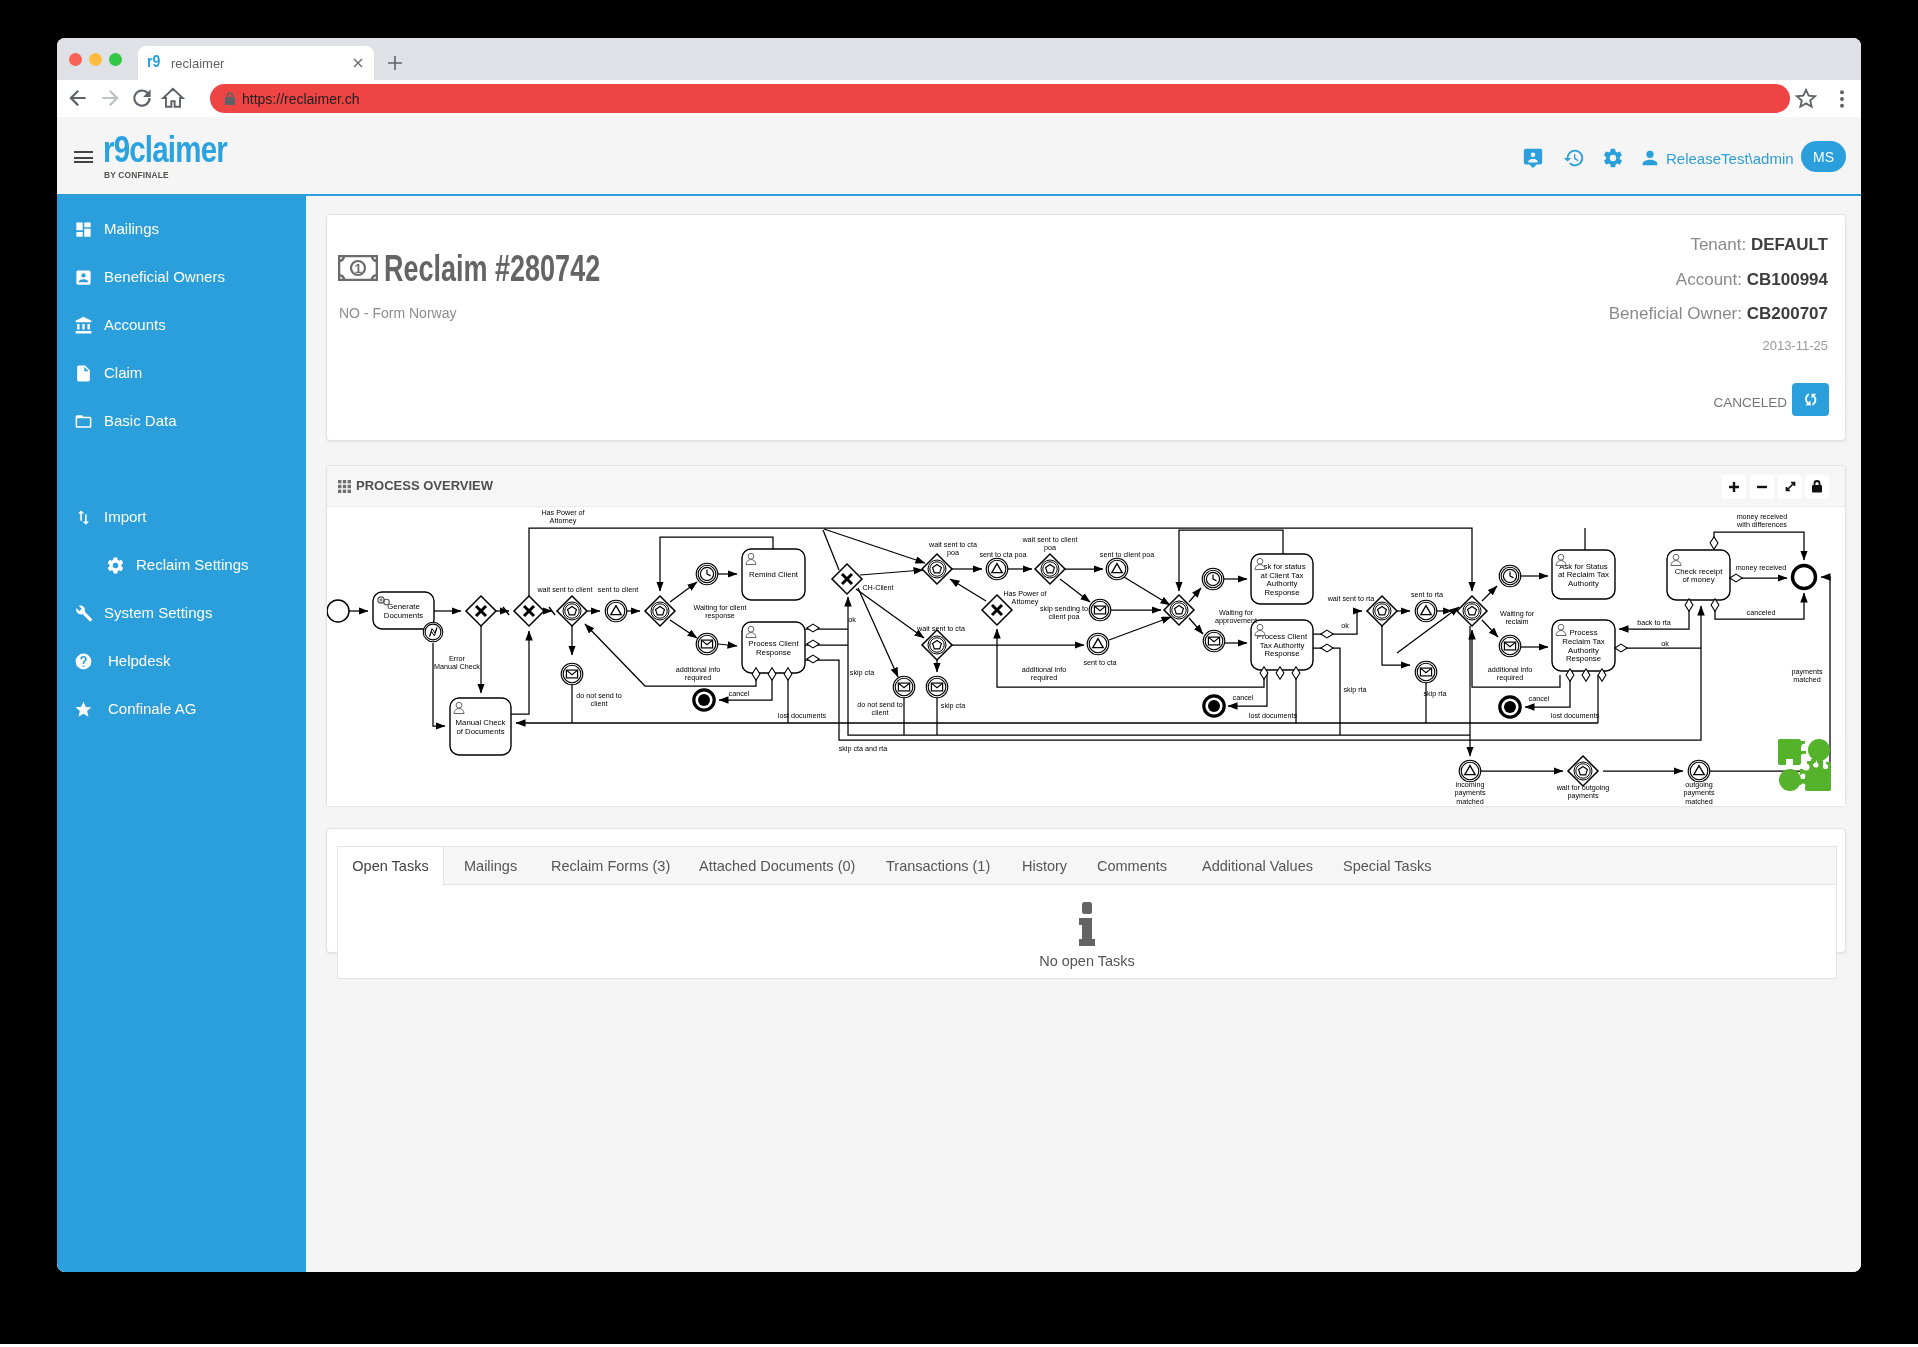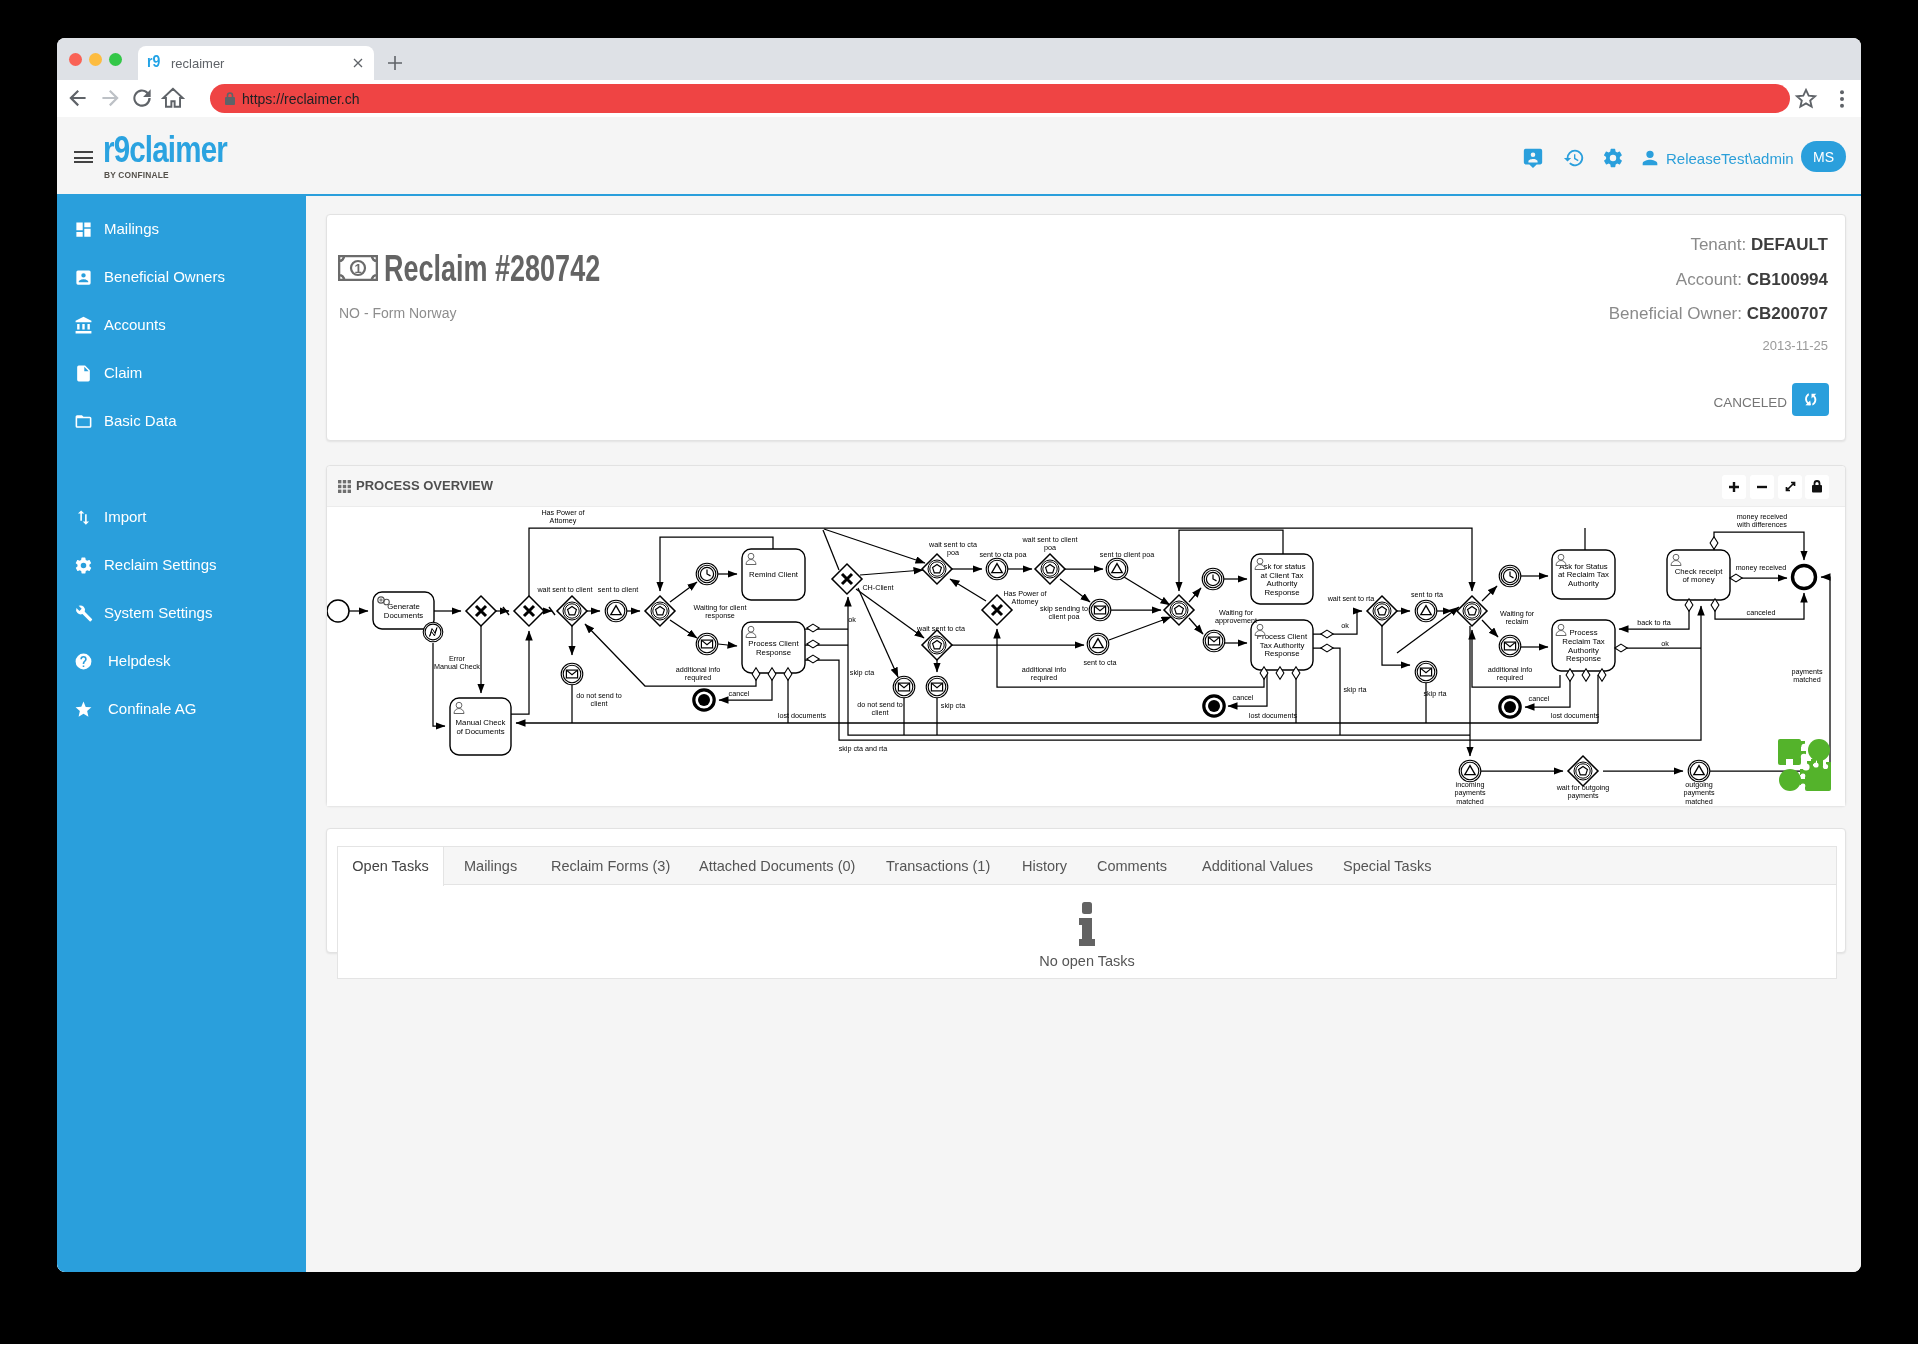--- a/index.html
+++ b/index.html
@@ -167,21 +167,21 @@
               <path d="M10 4H4a2 2 0 0 0-2 2v12a2 2 0 0 0 2 2h16a2 2 0 0 0 2-2V8a2 2 0 0 0-2-2h-8zm10 14H4V8h16z" fill="#fff"></path>
             </svg>
         <div class="mtxt">Basic Data</div>
       </div>
       <div class="mitem" style="top:297px;">
         <svg class="mic" viewBox="0 0 24 24">
               <path d="M9 3 5 7h3v9h2V7h3zm7 14V8h-2v9h-3l4 4 4-4z" fill="#fff"></path>
             </svg>
         <div class="mtxt">Import</div>
       </div>
-      <div class="mitem" style="top:345px;">
+      <div class="mitem" style="top:345px;margin-left:32px;">
         <svg class="mic" viewBox="0 0 24 24">
               <path d="M19.4 13a7.6 7.6 0 0 0 .1-1 7.6 7.6 0 0 0-.1-1l2.1-1.7a.5.5 0 0 0 .1-.6l-2-3.5a.5.5 0 0 0-.6-.2l-2.5 1a7.3 7.3 0 0 0-1.7-1l-.4-2.6a.5.5 0 0 0-.5-.4h-4a.5.5 0 0 0-.5.4L9 5a7.3 7.3 0 0 0-1.7 1l-2.5-1a.5.5 0 0 0-.6.2l-2 3.5a.5.5 0 0 0 .1.6L4.5 11a7.6 7.6 0 0 0-.1 1 7.6 7.6 0 0 0 .1 1l-2.1 1.7a.5.5 0 0 0-.1.6l2 3.5a.5.5 0 0 0 .6.2l2.5-1a7.3 7.3 0 0 0 1.7 1l.4 2.6a.5.5 0 0 0 .5.4h4a.5.5 0 0 0 .5-.4l.4-2.6a7.3 7.3 0 0 0 1.7-1l2.5 1a.5.5 0 0 0 .6-.2l2-3.5a.5.5 0 0 0-.1-.6zM12 15.5A3.5 3.5 0 1 1 15.5 12 3.5 3.5 0 0 1 12 15.5z" fill="#fff"></path>
             </svg>
         <div class="mtxt">Reclaim Settings</div>
       </div>
       <div class="mitem" style="top:393px;">
         <svg class="mic" viewBox="0 0 24 24">
               <path d="M22.7 19 13.6 9.9a6 6 0 0 0-7.7-7.7l3.8 3.8-2.8 2.8L3 5a6 6 0 0 0 7.7 7.7l9.1 9.1a1 1 0 0 0 1.4 0l1.5-1.5a1 1 0 0 0 0-1.3z" fill="#fff"></path>
             </svg>
         <div class="mtxt">System Settings</div>

